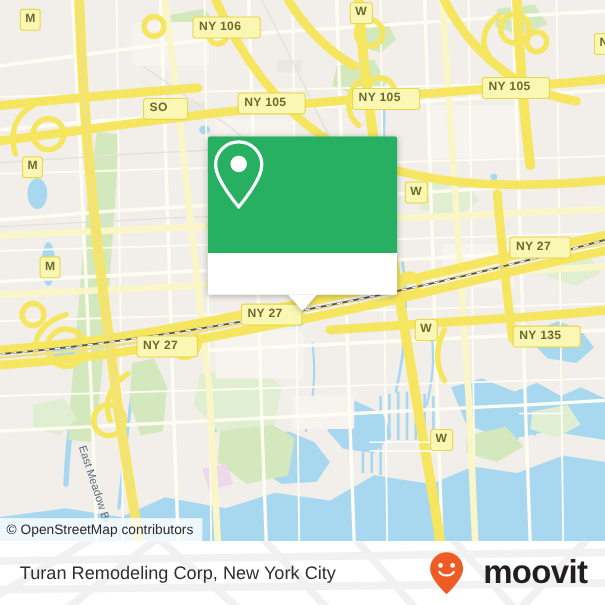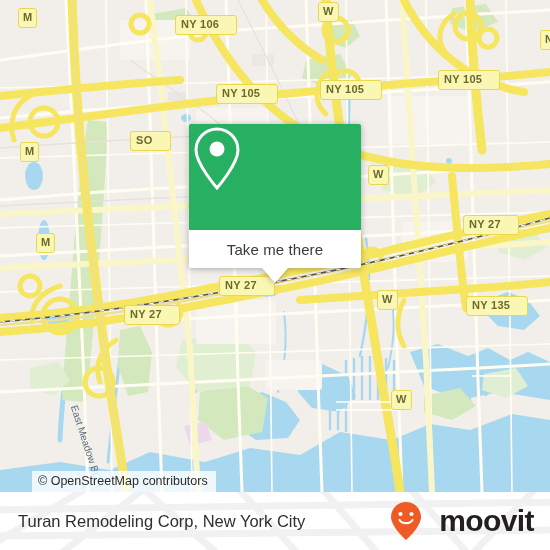--- a/index.html
+++ b/index.html
@@ -44,21 +44,20 @@
   }
 
   
   .attrib{
     position:absolute;left:0;bottom:0;
     background:rgba(255,255,255,.80);
     color:#2b2b2b;
     font-size:12.5px;
     padding:3px 8px 4px 6px;
     white-space:nowrap;
-    margin-left:32px;
   }
 
   
   .popup{
     position:absolute;left:189px;top:124px;width:172px;
     filter:drop-shadow(0 1px 3px rgba(0,0,0,.30));
   }
   .popup-head{
     height:106px;background:#27b061;
     display:flex;align-items:center;justify-content:center;
@@ -306,21 +305,21 @@
       </g>
     </svg>
 
     <div id="shield-layer">
         <div class="shield sq" style="left: 18px; top: 8px;">M</div>
         <div class="shield" style="left: 175px; top: 15px;">NY 106</div>
         <div class="shield sq" style="left: 318px; top: 2px;">W</div>
         <div class="shield" style="left: 216px; top: 84px;">NY 105</div>
         <div class="shield" style="left: 320px; top: 80px;">NY 105</div>
         <div class="shield" style="left: 438px; top: 70px;">NY 105</div>
-        <div class="shield" style="left: 130px; top: 89px; margin-top: 42px;">SO</div>
+        <div class="shield" style="left: 130px; top: 89px;">SO</div>
         <div class="shield sq" style="left: 20px; top: 142px;">M</div>
         <div class="shield sq" style="left: 36px; top: 233px;">M</div>
         <div class="shield sq" style="left: 368px; top: 165px;">W</div>
         <div class="shield" style="left: 463px; top: 215px;">NY 27</div>
         <div class="shield" style="left: 219px; top: 276px;">NY 27</div>
         <div class="shield" style="left: 124px; top: 305px;">NY 27</div>
         <div class="shield sq" style="left: 377px; top: 290px;">W</div>
         <div class="shield" style="left: 466px; top: 296px;">NY 135</div>
         <div class="shield sq" style="left: 391px; top: 390px;">W</div>
         <div class="shield sq" style="left: 540px; top: 30px;">N</div>
@@ -331,21 +330,20 @@
       </div>
 
     <div class="popup">
       <div class="popup-head">
         <svg width="56" height="70" viewBox="0 0 56 70">
           <path d="M28 5 C16.4 5 7 14.4 7 26 C7 40 28 64 28 64 C28 64 49 40 49 26 C49 14.4 39.6 5 28 5 Z" fill="none" stroke="#ffffff" stroke-width="3"></path>
           <circle cx="28" cy="25" r="7.5" fill="#ffffff"></circle>
         </svg>
       </div>
       <div class="popup-foot">
-        <span>Take me there</span>
         <div class="popup-tail"></div>
       </div>
     </div>
 
     <div class="attrib">© OpenStreetMap contributors</div>
   </div>
 
   <div class="footer">
     <svg class="wm" width="550" height="58" viewBox="0 0 550 58">
       <g stroke="#f1f1f1" stroke-width="7" fill="none" stroke-linecap="round">

